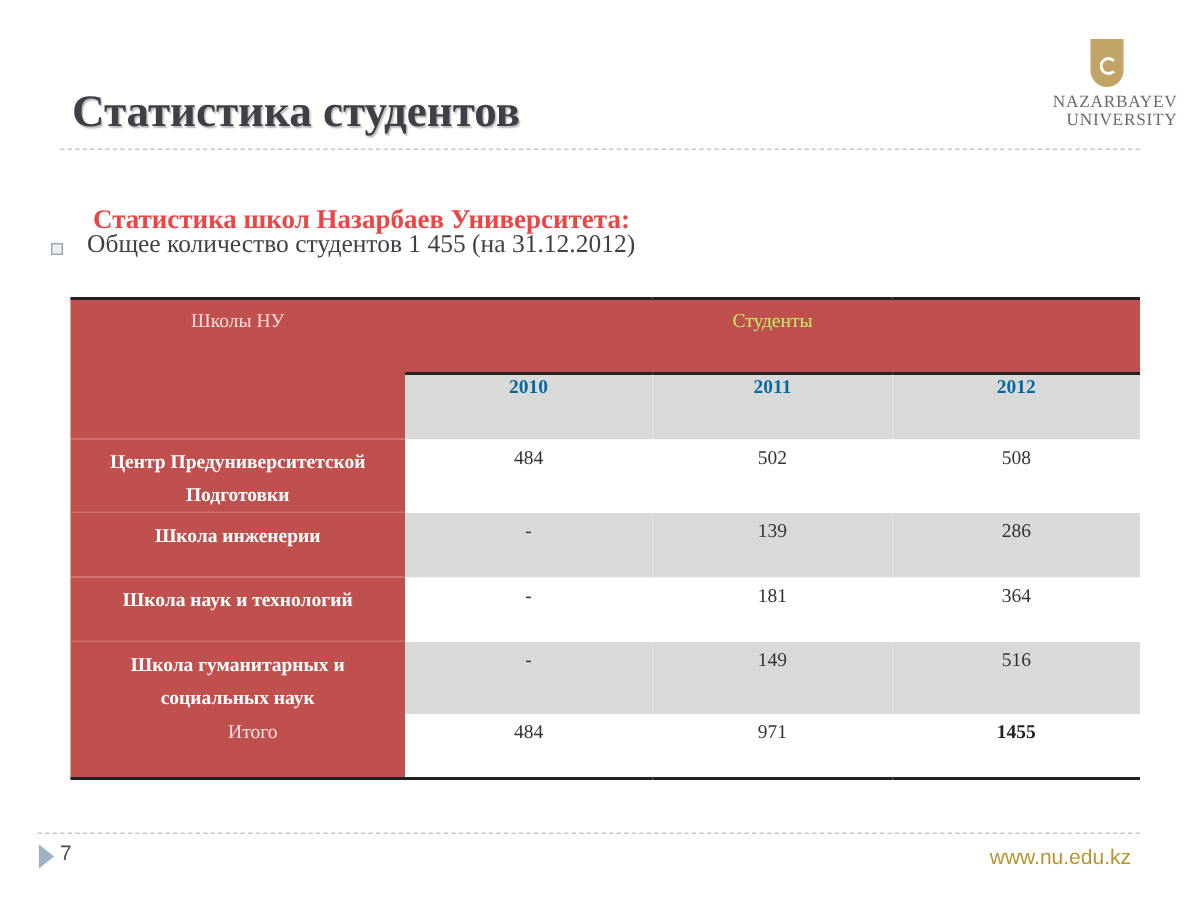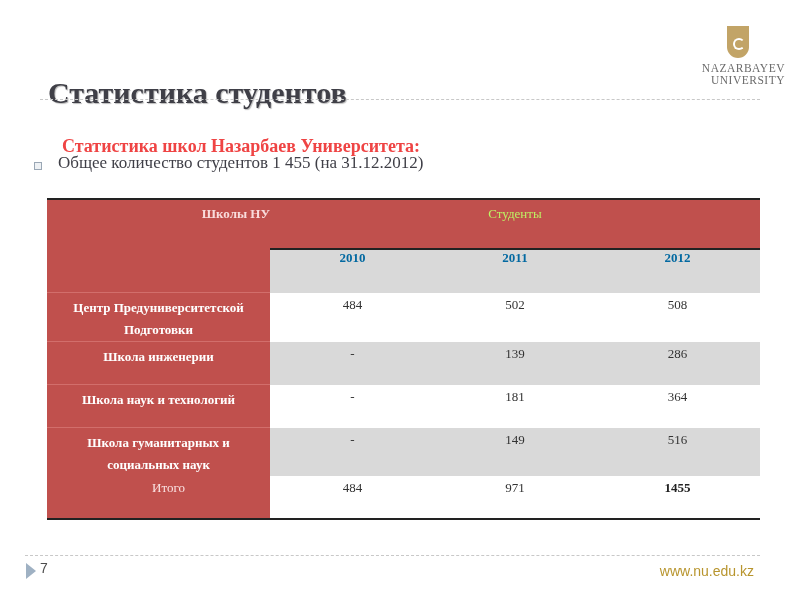--- a/index.html
+++ b/index.html
@@ -1,30 +1,30 @@
 <!DOCTYPE html>
 <html><head>
 <meta charset="utf-8">
 <style>
   html, body { margin: 0; padding: 0; }
   body { width: 800px; height: 600px; background: #ffffff; position: relative; overflow: hidden; font-family: "Liberation Serif", serif; }
-  .title { position: absolute; left: 48px; top: 58px; font-size: 30px; font-weight: bold; color: #3f3f47; text-shadow: 1px 1px 1px #bbb; margin-top: 18px; }
+  .title { position: absolute; left: 48px; top: 58px; font-size: 30px; font-weight: bold; color: #3f3f47; text-shadow: 1px 1px 1px #bbb; }
   .hr-top { position: absolute; left: 40px; top: 99px; width: 720px; border-top: 1px dashed #c8c8c8; }
   .logo { position: absolute; left: 690px; top: 26px; width: 95px; text-align: right; }
   .logo .emblem { width: 22px; height: 32px; margin: 0 auto 4px auto; background: #c2a467; border-radius: 0 0 11px 11px; position: relative; }
   .logo .emblem::after { content: ""; position: absolute; left: 6px; top: 12px; width: 8px; height: 8px; border: 2px solid #fff; border-radius: 50%; border-right-color: transparent; }
   .logo .txt { font-size: 11.5px; color: #6b6b6b; letter-spacing: 0.5px; line-height: 12px; font-family: "Liberation Serif", serif; }
   .subtitle { position: absolute; left: 62px; top: 136px; font-size: 18px; font-weight: bold; color: #ef4444; }
   .bullet { position: absolute; left: 34px; top: 162px; width: 6px; height: 6px; border: 1px solid #9aa7b5; background: #eef1f4; }
   .bullet-text { position: absolute; left: 58px; top: 153px; font-size: 17px; color: #3f3f47; }
   table { position: absolute; left: 47px; top: 198px; width: 713px; border-collapse: collapse; font-family: "Liberation Serif", serif; font-size: 13px; }
   table { border-top: 2px solid #222; border-bottom: 2px solid #222; }
   td, th { padding: 0; vertical-align: top; }
   .red { background: #c0504d; color: #ffffff; }
-  .hdr-school { width: 223px; height: 86px; font-weight: bold; text-align: right; padding-top: 6px; color: #f9dcdc; }
+  .hdr-school { width: 223px; height: 86px; font-weight: normal; text-align: center; padding-top: 6px; color: #f9dcdc; }
   .hdr-students { height: 37px; font-weight: normal; text-align: center; padding-top: 6px; color: #bef264; border-bottom: 2px solid #222; }
   .year { background: #d9d9d9; font-weight: bold; color: #0369a1; text-align: center; height: 38px; padding-top: 0; }
   .row-name { font-weight: bold; text-align: center; padding: 4px 6px 0 6px; line-height: 22px; color: #fff; border-top: 1px solid #d26e6b; }
   .cell { text-align: center; color: #333; padding-top: 4px; height: 38px; }
   .grey { background: #d9d9d9; }
   .white { background: #ffffff; }
   .total-label { text-align: center; font-weight: normal; color: #fbe4e4; padding-top: 4px; padding-left: 20px; }
   .bold { font-weight: bold; color: #222; }
   .hr-bottom { position: absolute; left: 25px; top: 555px; width: 735px; border-top: 1px dashed #c8c8c8; }
   .page-arrow { position: absolute; left: 26px; top: 563px; width: 0; height: 0; border-top: 8px solid transparent; border-bottom: 8px solid transparent; border-left: 10px solid #9fb1c3; }

